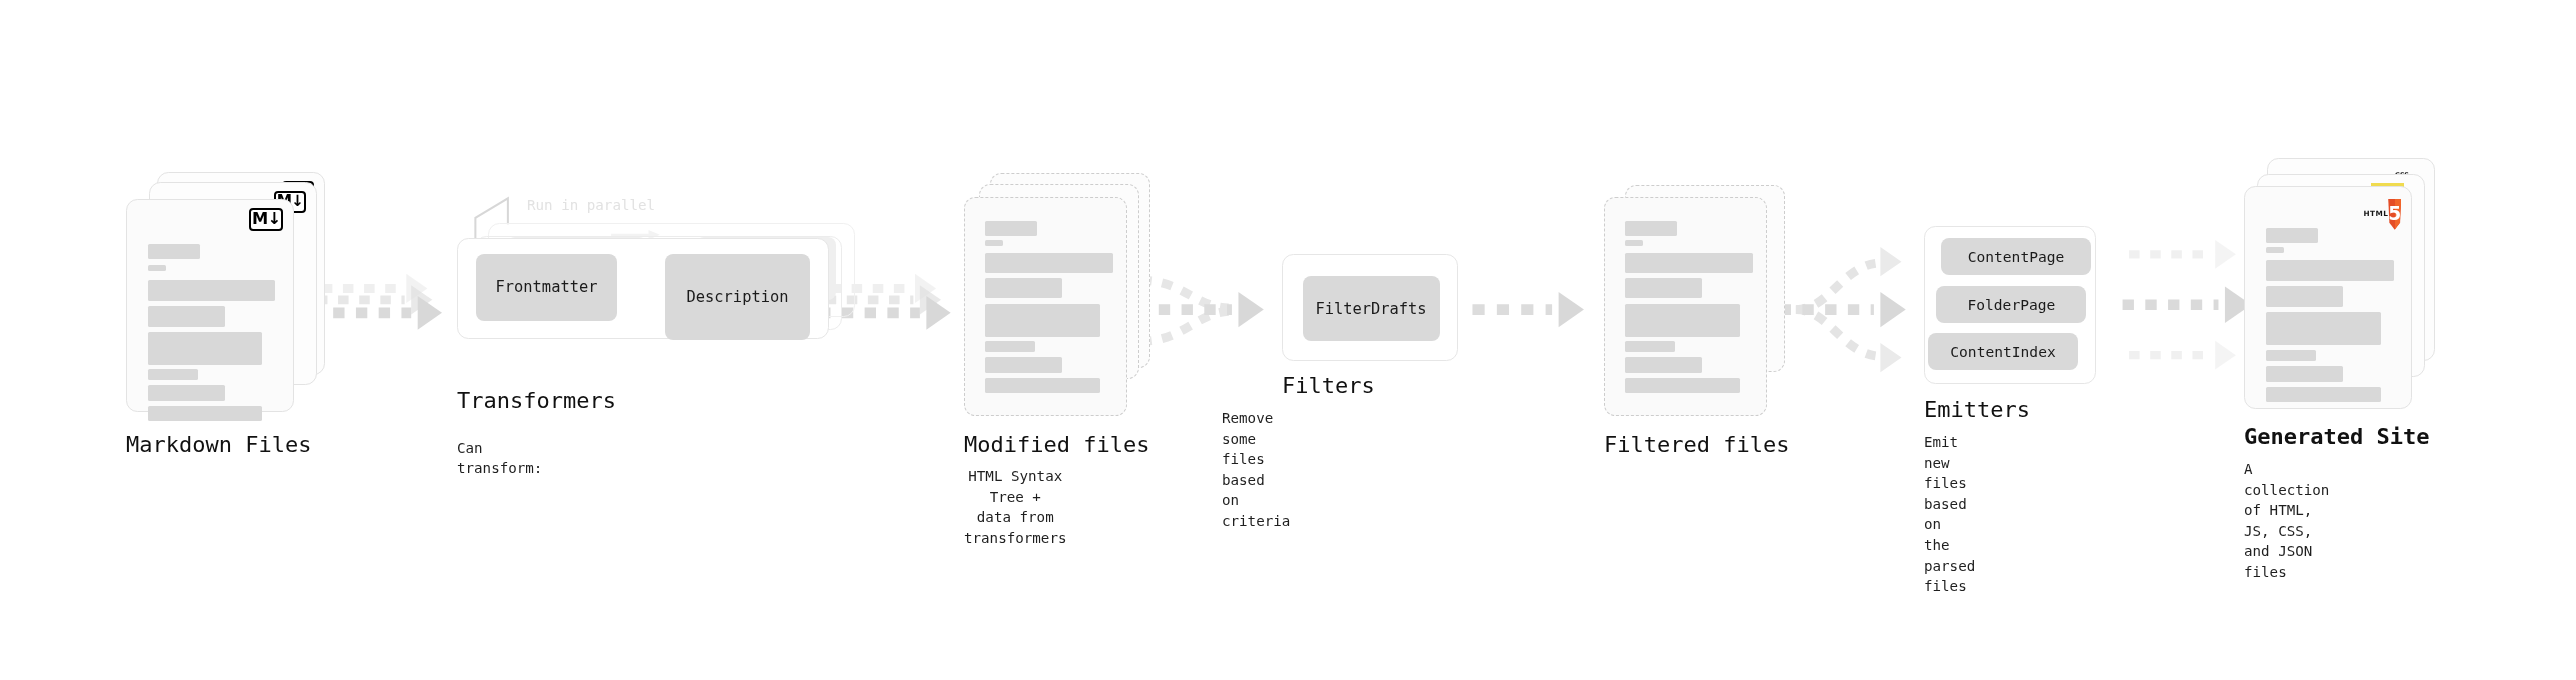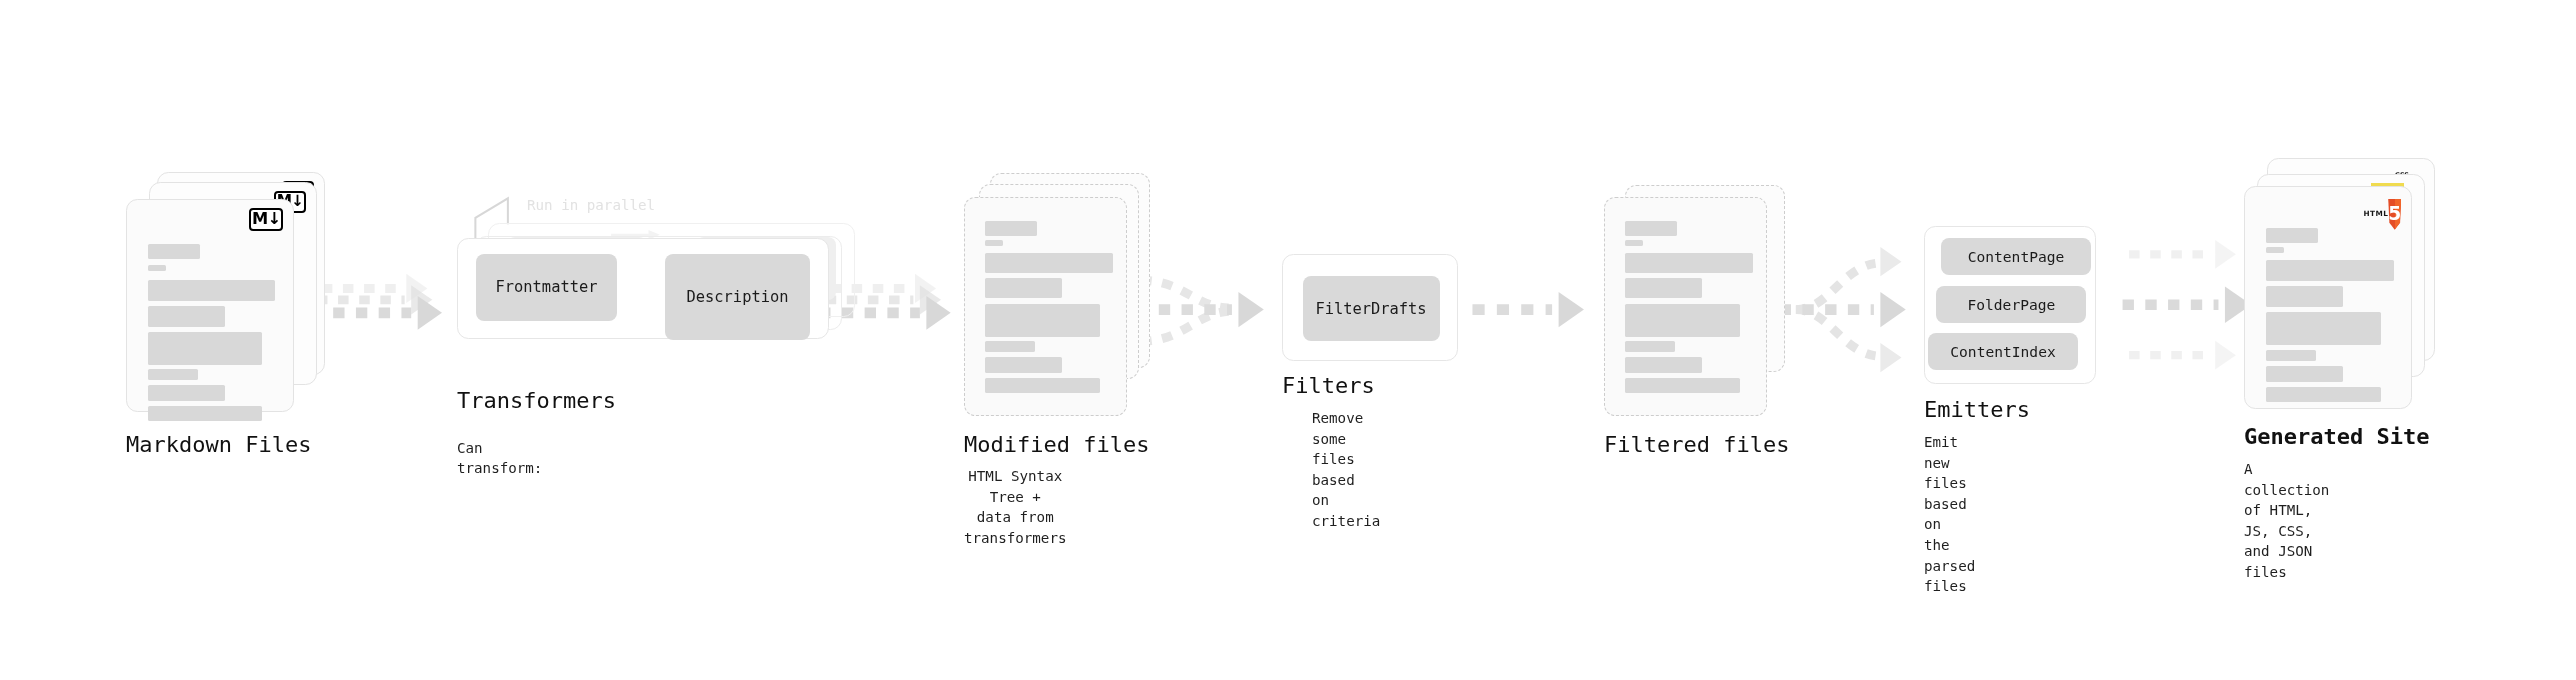--- a/index.html
+++ b/index.html
@@ -295,21 +295,21 @@
     <div class="cap-title" style="left:964px; top:432px;">Modified files</div>
     <div class="cap-sub" style="left:964px; top:466px;text-align:center;">HTML Syntax Tree +
 data from transformers</div>
   </div>
 
   <div class="stage-col">
     <div class="panel" style="left:1282px; top:254px; width:176px; height:107px;">
       <div class="chip" style="left:19.5px; top:21px; width:137px; height:65px; font-size:15.4px;">FilterDrafts</div>
     </div>
     <div class="cap-title" style="left:1282px; top:373px;">Filters</div>
-    <div class="cap-sub" style="left:1312px; top:408px;">Remove some files based
+    <div class="cap-sub" style="left:1222px; top:408px;">Remove some files based
 on criteria</div>
   </div>
 
   <div class="stage-col">
     <div class="card dashed" style="left:1625px; top:185px; width:160px; height:187px; background:#fcfcfc;"></div>
 
     <div class="card dashed" style="left:1604px; top:197px; width:163px; height:219px;">
       <div class="sk" style="left:19.5px; top:23px; width:52px; height:14.6px;"></div>
       <div class="sk" style="left:19.5px; top:42px; width:18px; height:5.7px;"></div>
       <div class="sk" style="left:19.5px; top:55px; width:128px; height:20.3px;"></div>

